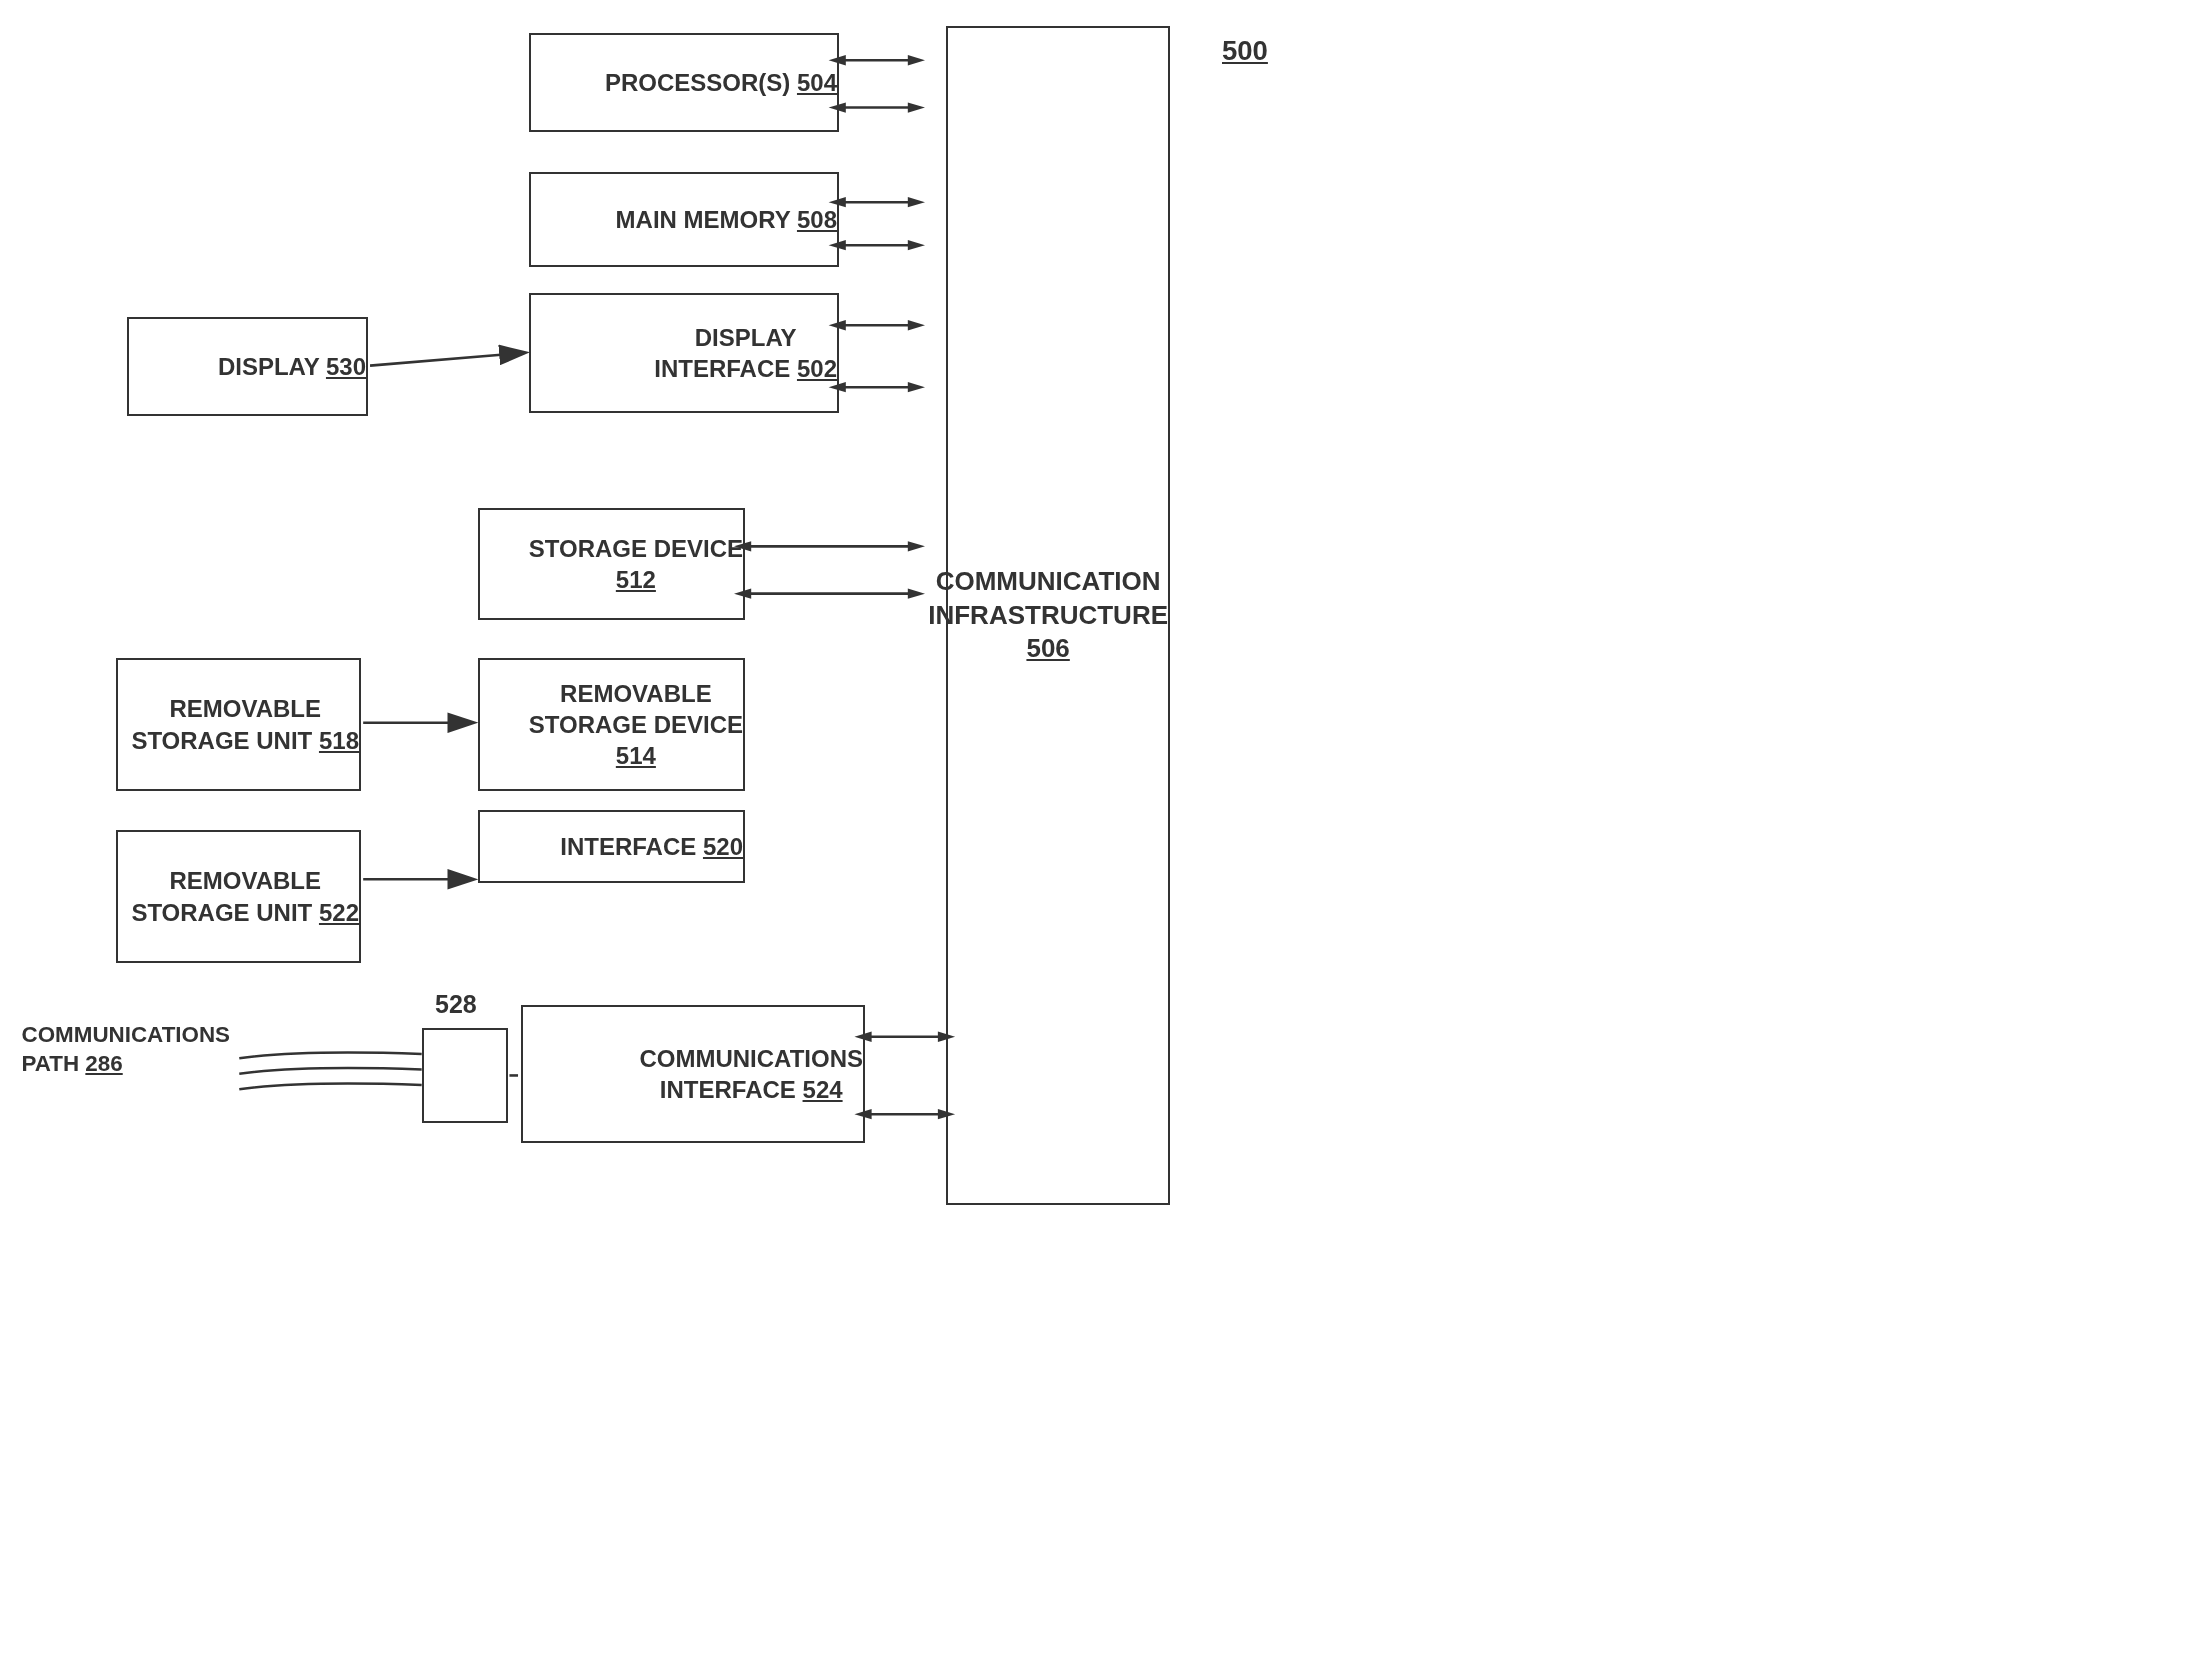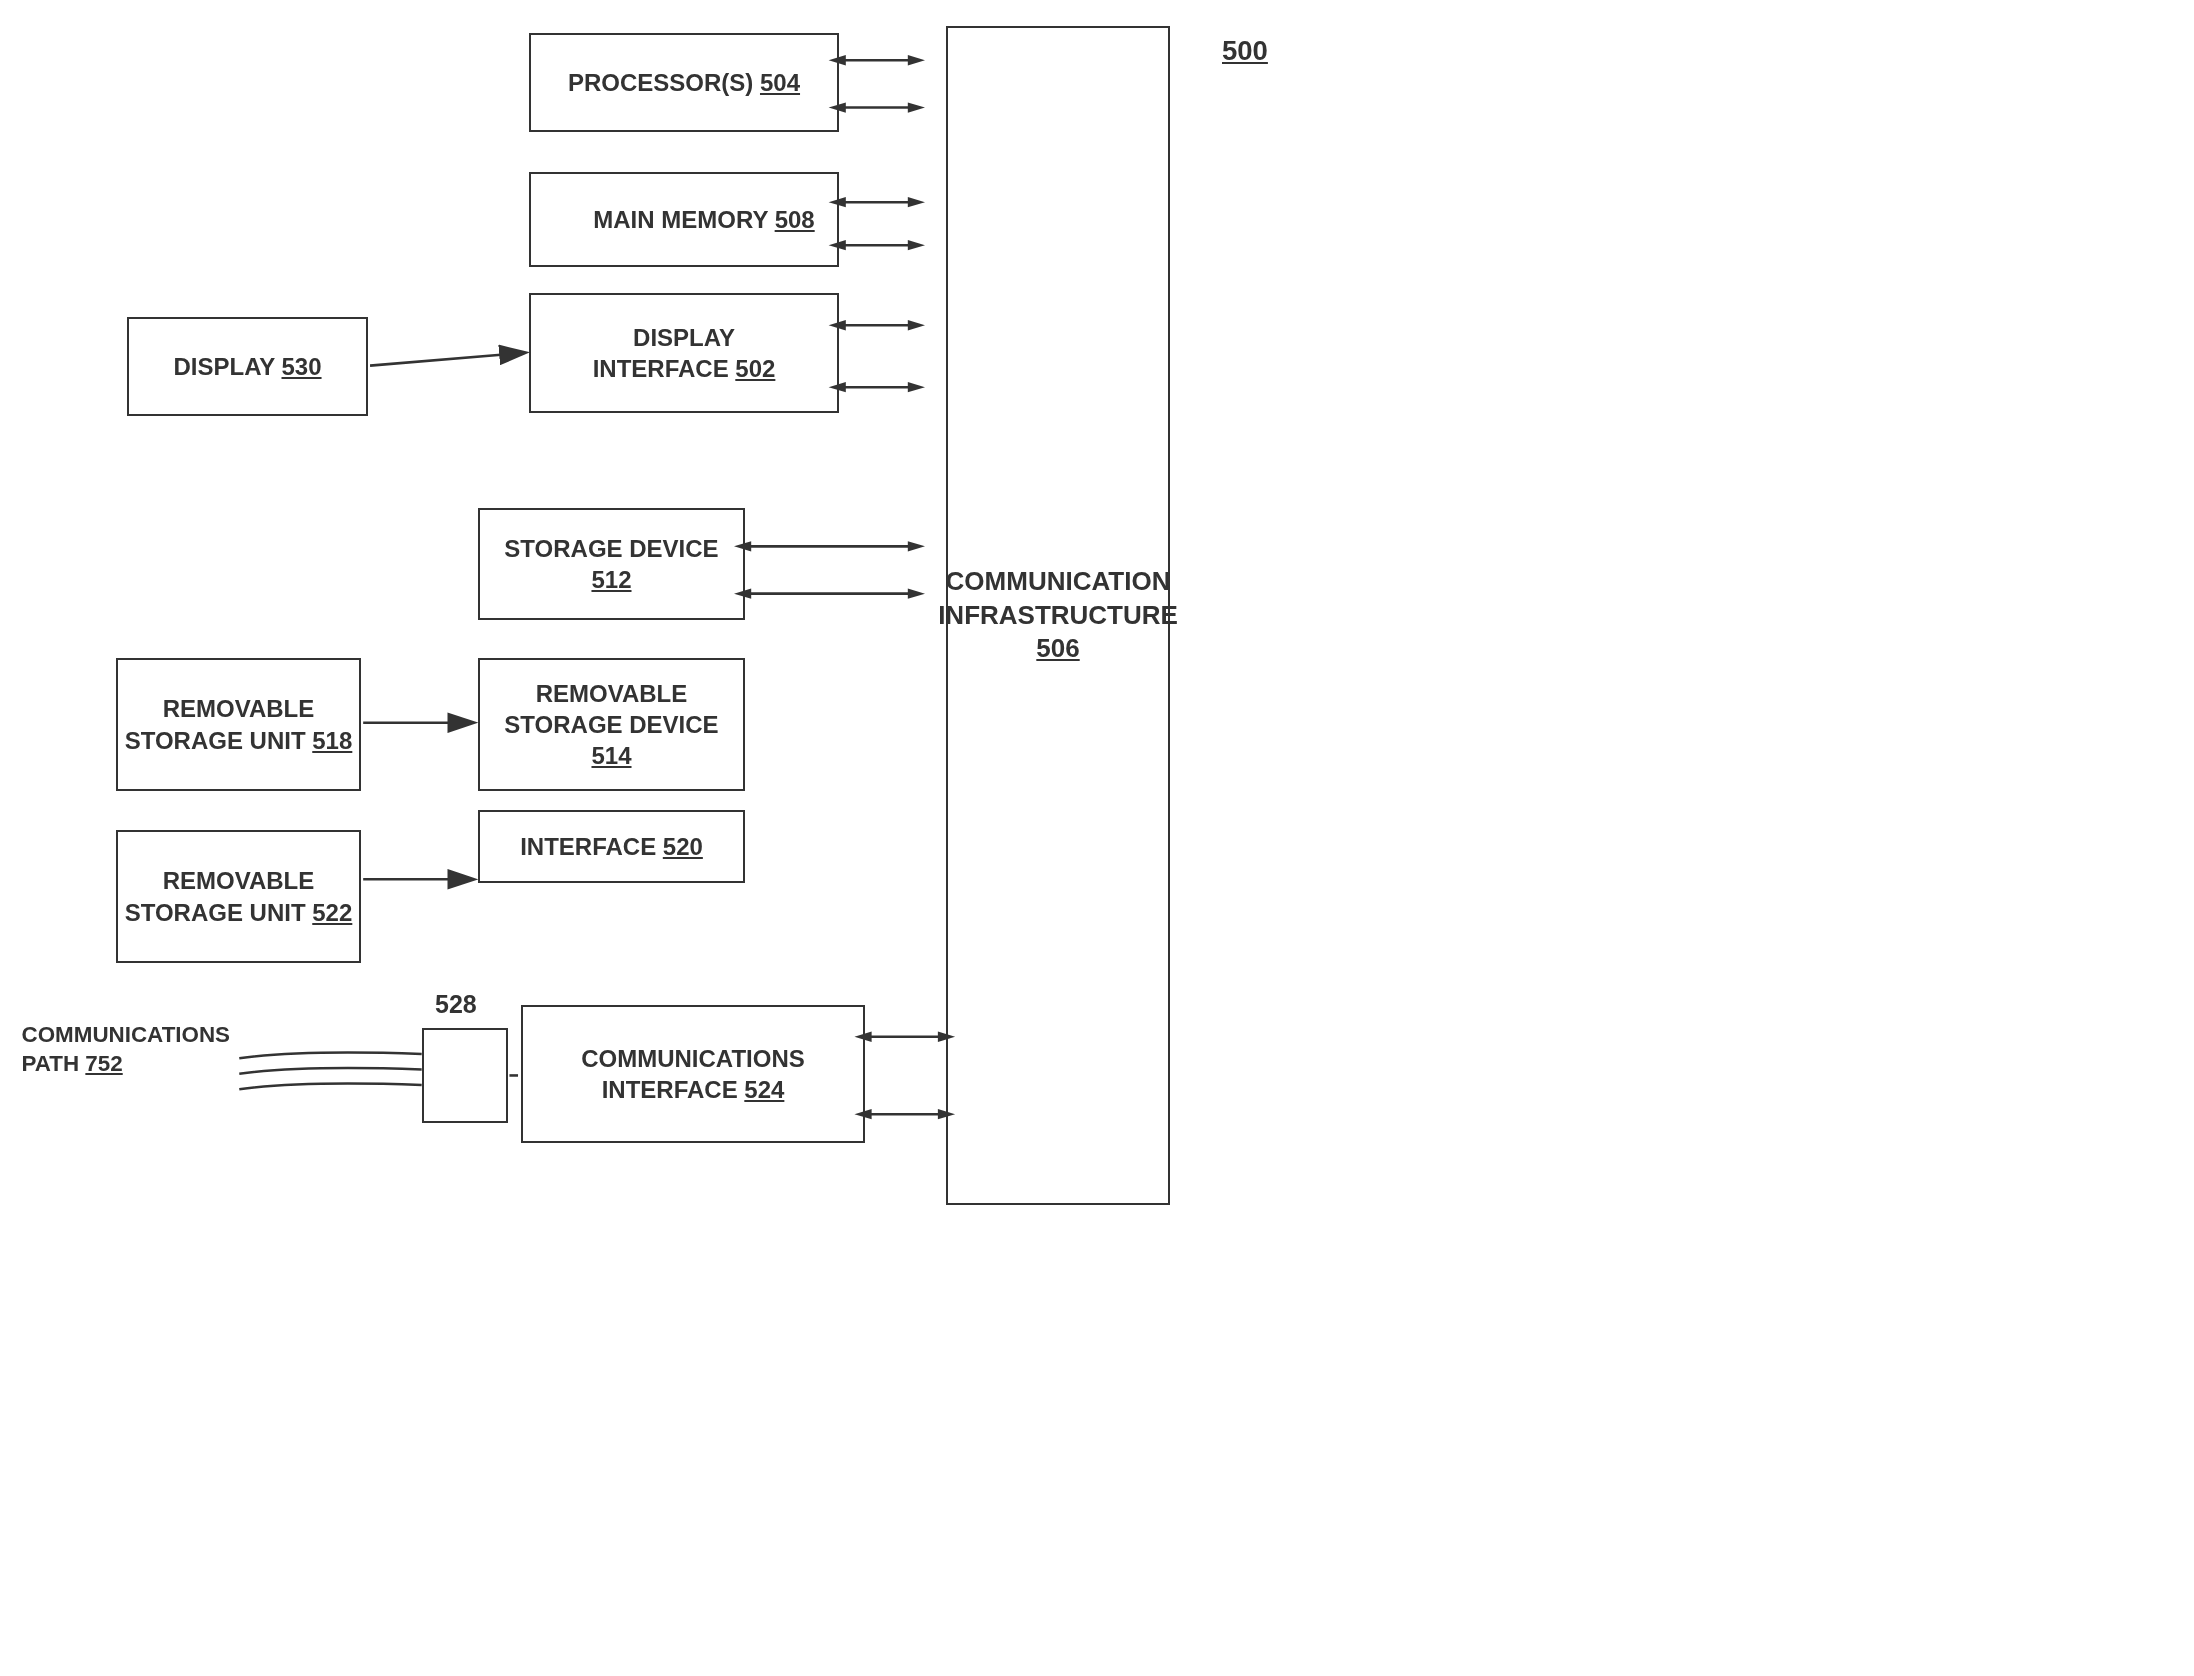--- a/index.html
+++ b/index.html
@@ -16,21 +16,21 @@
       top: 0; left: 0;
       width: 2195px;
       height: 1676px;
     }
     .box {
       position: absolute;
       border: 2.6px solid #333;
       background: #fff;
       display: flex;
       flex-direction: column;
-      align-items: center;
+      align-items: flex-end;
       justify-content: center;
       text-align: center;
       font-size: 24px;
       font-weight: bold;
       color: #333;
       line-height: 1.3;
     }
     .underline {
       text-decoration: underline;
     }
@@ -102,21 +102,21 @@
 
   <div class="box" style="left:521px; top:1005px; width:344px; height:138px;">
     <span>COMMUNICATIONS<br>INTERFACE <span class="underline">524</span></span>
   </div>
 
   <div class="box" style="left:422px; top:1028px; width:86px; height:95px; font-size:20.6px;">
   </div>
   <div class="label-text" style="left:435px; top:988px; font-size:25px;">528</div>
 
   <div class="label-text" style="left:21.5px; top:1020px; font-size:22.4px; text-align:left;">
-    COMMUNICATIONS<br>PATH <span class="underline">752</span>
+    COMMUNICATIONS<br>PATH <span class="underline">286</span>
   </div>
 
   <svg class="overlay" viewBox="0 0 2551 1948" width="2195" height="1676">
     <defs>
 
       <marker id="arrowhead-right" markerWidth="12" markerHeight="8" refX="10" refY="4" orient="auto">
         <polygon points="0 0, 12 4, 0 8" fill="#333"></polygon>
       </marker>
       <marker id="arrowhead-left" markerWidth="12" markerHeight="8" refX="2" refY="4" orient="auto-start-reverse">
         <polygon points="0 0, 12 4, 0 8" fill="#333"></polygon>

